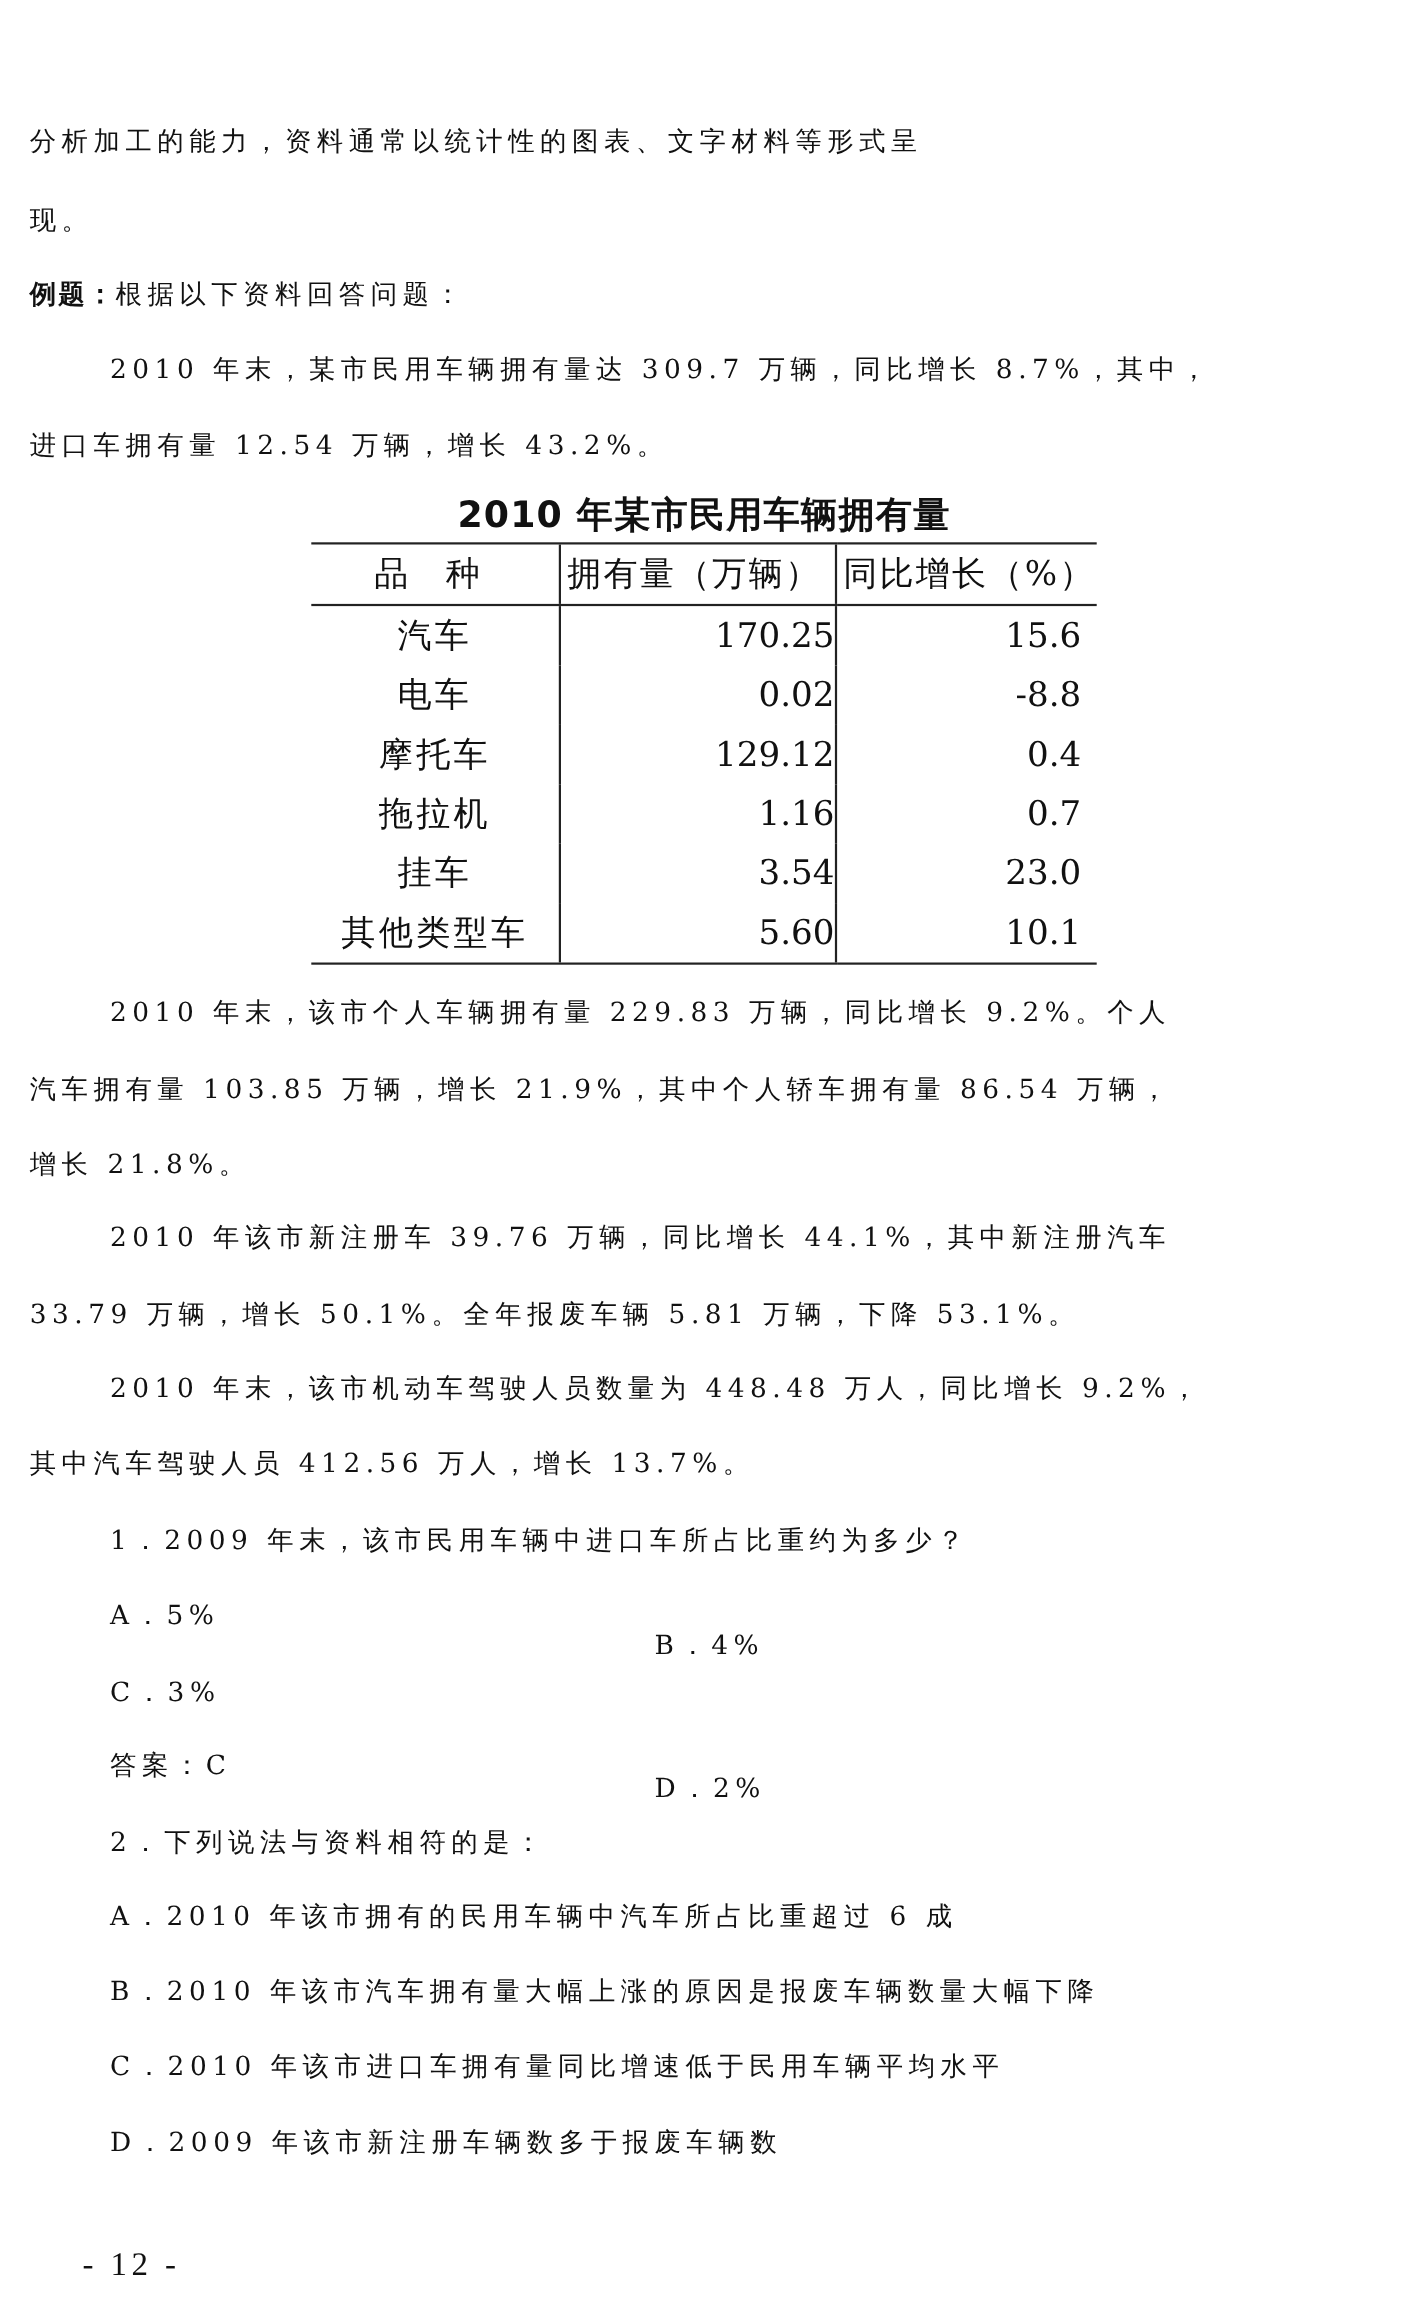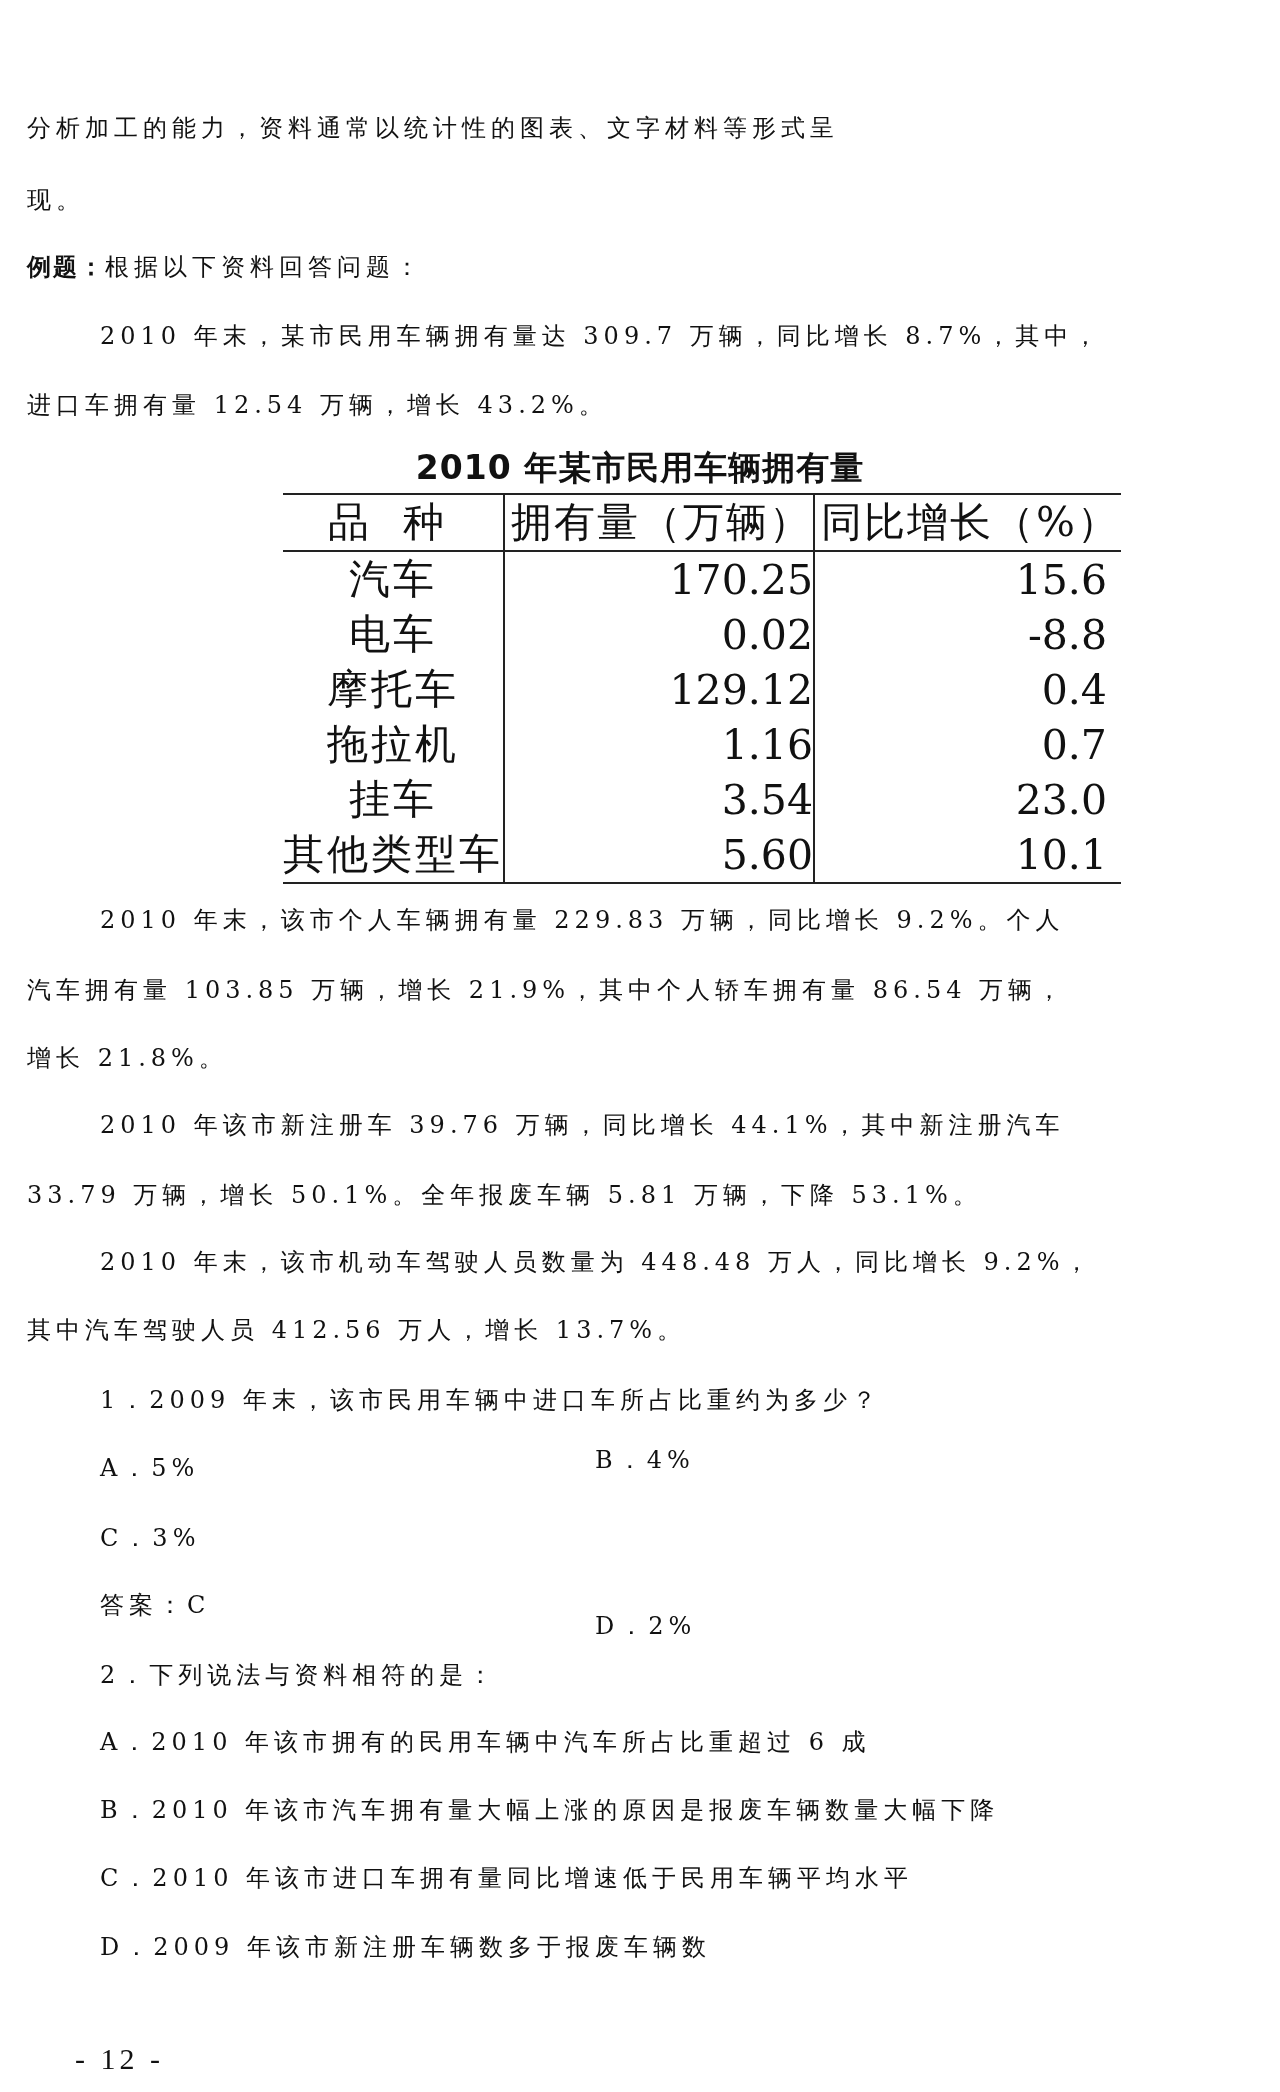--- a/index.html
+++ b/index.html
@@ -14,21 +14,21 @@
   }
   .indent { left: 100px; }
   .bold { font-weight: bold; font-family: "DejaVu Serif", serif; letter-spacing: 2px; }
   .tbl-title {
     position: absolute; left: 283px; width: 714px; text-align: center;
     font-size: 33px; line-height: 40px; font-weight: bold;
     font-family: "DejaVu Sans", sans-serif; letter-spacing: 1px;
   }
   table.data {
     position: absolute; left: 283px; top: 493px; width: 714px;
-    border-collapse: collapse; font-size: 41px;
+    border-collapse: collapse; font-size: 31px;
   }
   table.data th, table.data td {
     height: 54px; padding: 0; white-space: nowrap; font-weight: normal;
   }
   table.data thead th { border-top: 2px solid #222; border-bottom: 2px solid #222; height: 54px; letter-spacing: 2px; }
   table.data tbody tr:last-child td { border-bottom: 2px solid #222; }
   table.data .c1 { width: 240px; text-align: center; letter-spacing: 3px; }
   table.data .c2 { width: 249px; text-align: right; border-left: 2px solid #222; }
   table.data .c3 { text-align: right; padding-right: 14px; border-left: 2px solid #222; }
   table.data thead .c2, table.data thead .c3 { text-align: left; padding-left: 6px; padding-right: 1px; }
@@ -98,21 +98,21 @@
 <div class="line" style="top:1038px;">增长 21.8%。</div>
 
 <div class="line indent" style="top:1105px;">2010 年该市新注册车 39.76 万辆，同比增长 44.1%，其中新注册汽车</div>
 <div class="line" style="top:1175px;">33.79 万辆，增长 50.1%。全年报废车辆 5.81 万辆，下降 53.1%。</div>
 
 <div class="line indent" style="top:1242px;">2010 年末，该市机动车驾驶人员数量为 448.48 万人，同比增长 9.2%，</div>
 <div class="line" style="top:1310px;">其中汽车驾驶人员 412.56 万人，增长 13.7%。</div>
 
 <div class="line indent" style="top:1380px;">1．2009 年末，该市民用车辆中进口车所占比重约为多少？</div>
 <div class="line indent" style="top:1448px;">A．5%</div>
-<div class="line opt-col2" style="top:1440px;">B．4%</div>
+<div class="line opt-col2" style="top:1476px;">B．4%</div>
 <div class="line indent" style="top:1518px;">C．3%</div>
 <div class="line opt-col2" style="top:1606px;">D．2%</div>
 <div class="line indent" style="top:1585px;">答案：C</div>
 
 <div class="line indent" style="top:1655px;">2．下列说法与资料相符的是：</div>
 <div class="line indent" style="top:1722px;">A．2010 年该市拥有的民用车辆中汽车所占比重超过 6 成</div>
 <div class="line indent" style="top:1790px;">B．2010 年该市汽车拥有量大幅上涨的原因是报废车辆数量大幅下降</div>
 <div class="line indent" style="top:1858px;">C．2010 年该市进口车拥有量同比增速低于民用车辆平均水平</div>
 <div class="line indent" style="top:1927px;">D．2009 年该市新注册车辆数多于报废车辆数</div>
 

